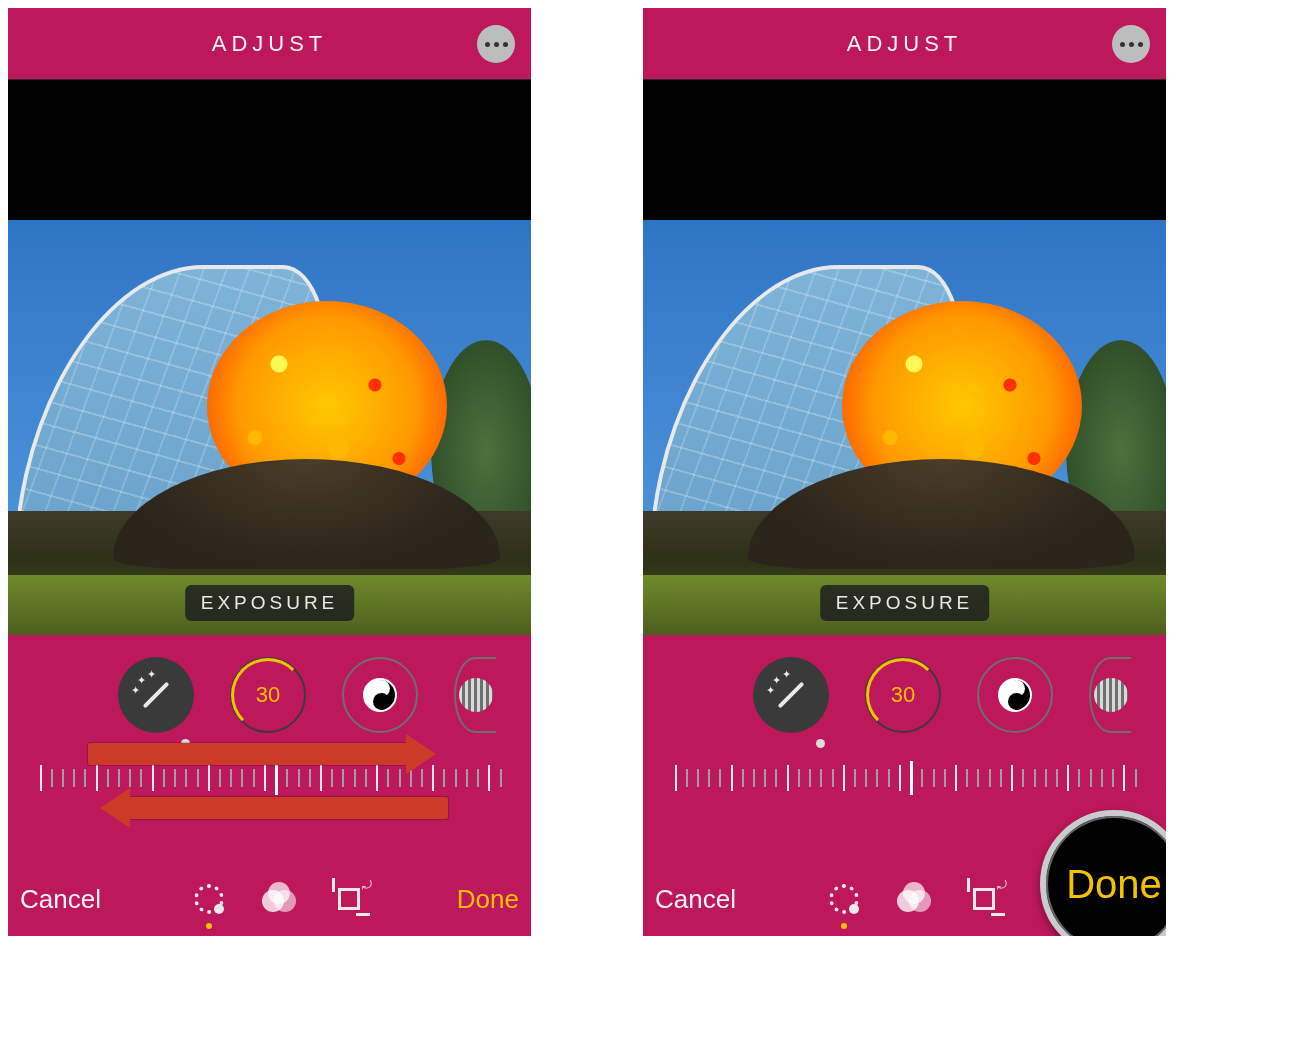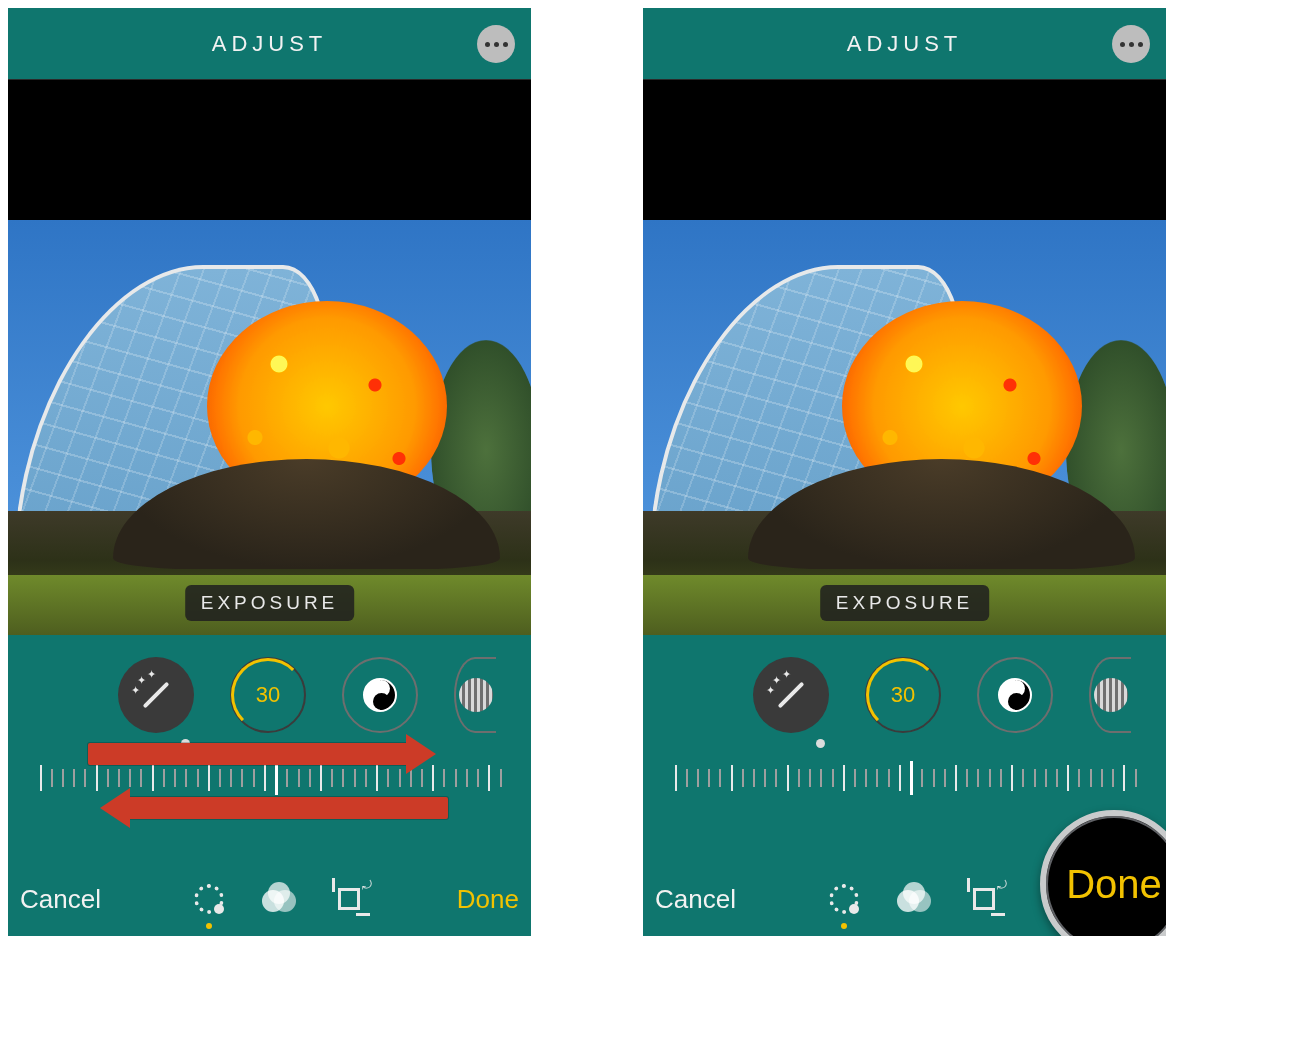--- a/index.html
+++ b/index.html
@@ -10,21 +10,21 @@
     font-family: -apple-system, "Helvetica Neue", Arial, sans-serif;
     display: flex;
     gap: 112px;
     padding-left: 8px;
     padding-top: 8px;
     position: relative;
   }
   .phone {
     width: 523px;
     height: 928px;
-    background: #0f766e;
+    background: #be185d;
     position: relative;
     overflow: hidden;
   }
   
   .hdr {
     height: 72px;
     border-bottom: 1px solid #2a2a2a;
     display: flex;
     align-items: center;
     justify-content: center;

